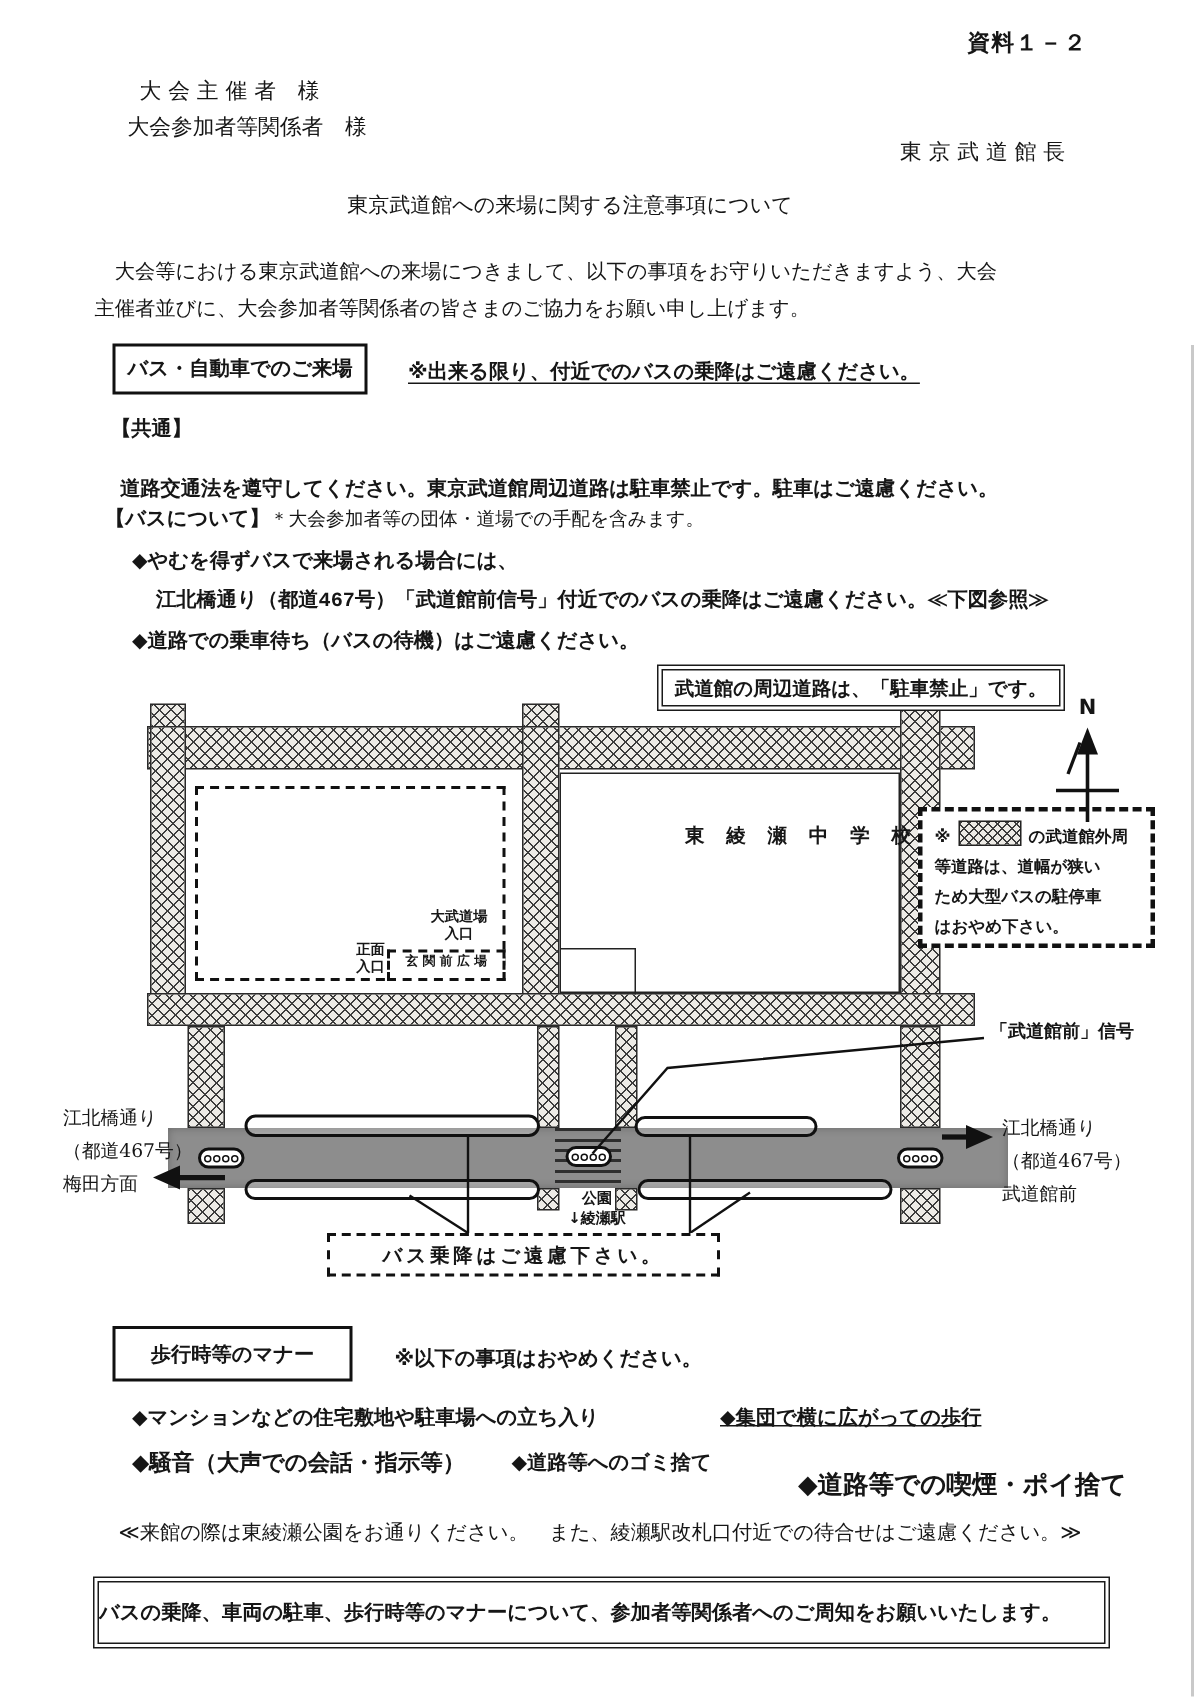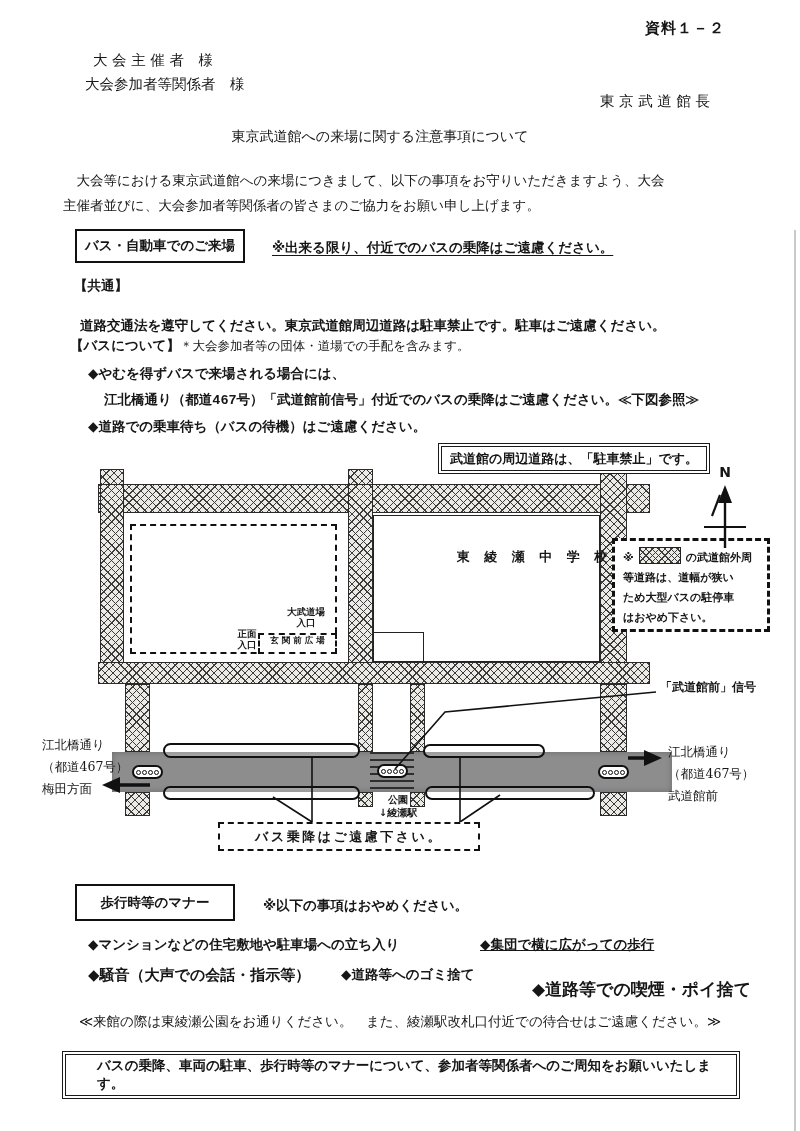--- a/index.html
+++ b/index.html
@@ -202,17 +202,17 @@
 
 <div class="abs b" style="left:88px;top:936px;font-size:13.5px;">◆マンションなどの住宅敷地や駐車場への立ち入り</div>
 <div class="abs b" style="left:480px;top:936px;font-size:13.5px;text-decoration:underline;">◆集団で横に広がっての歩行</div>
 
 <div class="abs b" style="left:88px;top:966px;font-size:15px;">◆騒音（大声での会話・指示等）</div>
 <div class="abs b" style="left:341px;top:966px;font-size:13.5px;">◆道路等へのゴミ捨て</div>
 <div class="abs b" style="left:532px;top:966px;font-size:17px;margin-top:12px;">◆道路等での喫煙・ポイ捨て</div>
 
 <div class="abs serif" style="left:0;top:1013px;width:800px;text-align:center;font-size:13.5px;">≪来館の際は東綾瀬公園をお通りください。　また、綾瀬駅改札口付近での待合せはご遠慮ください。≫</div>
 
-<div class="abs dbox b" style="left:62px;top:1051px;width:678px;height:48px;display:flex;align-items:center;font-size:13.5px;padding-left:31px;">
+<div class="abs dbox b" style="left:62px;top:1051px;width:678px;height:48px;display:flex;align-items:center;font-size:13.5px;">
   <span>バスの乗降、車両の駐車、歩行時等のマナーについて、参加者等関係者へのご周知をお願いいたします。</span>
 </div>
 
 <div class="abs" style="right:4px;top:230px;bottom:0;width:2px;background:#c9c9c9;"></div>
 
 </body></html>

